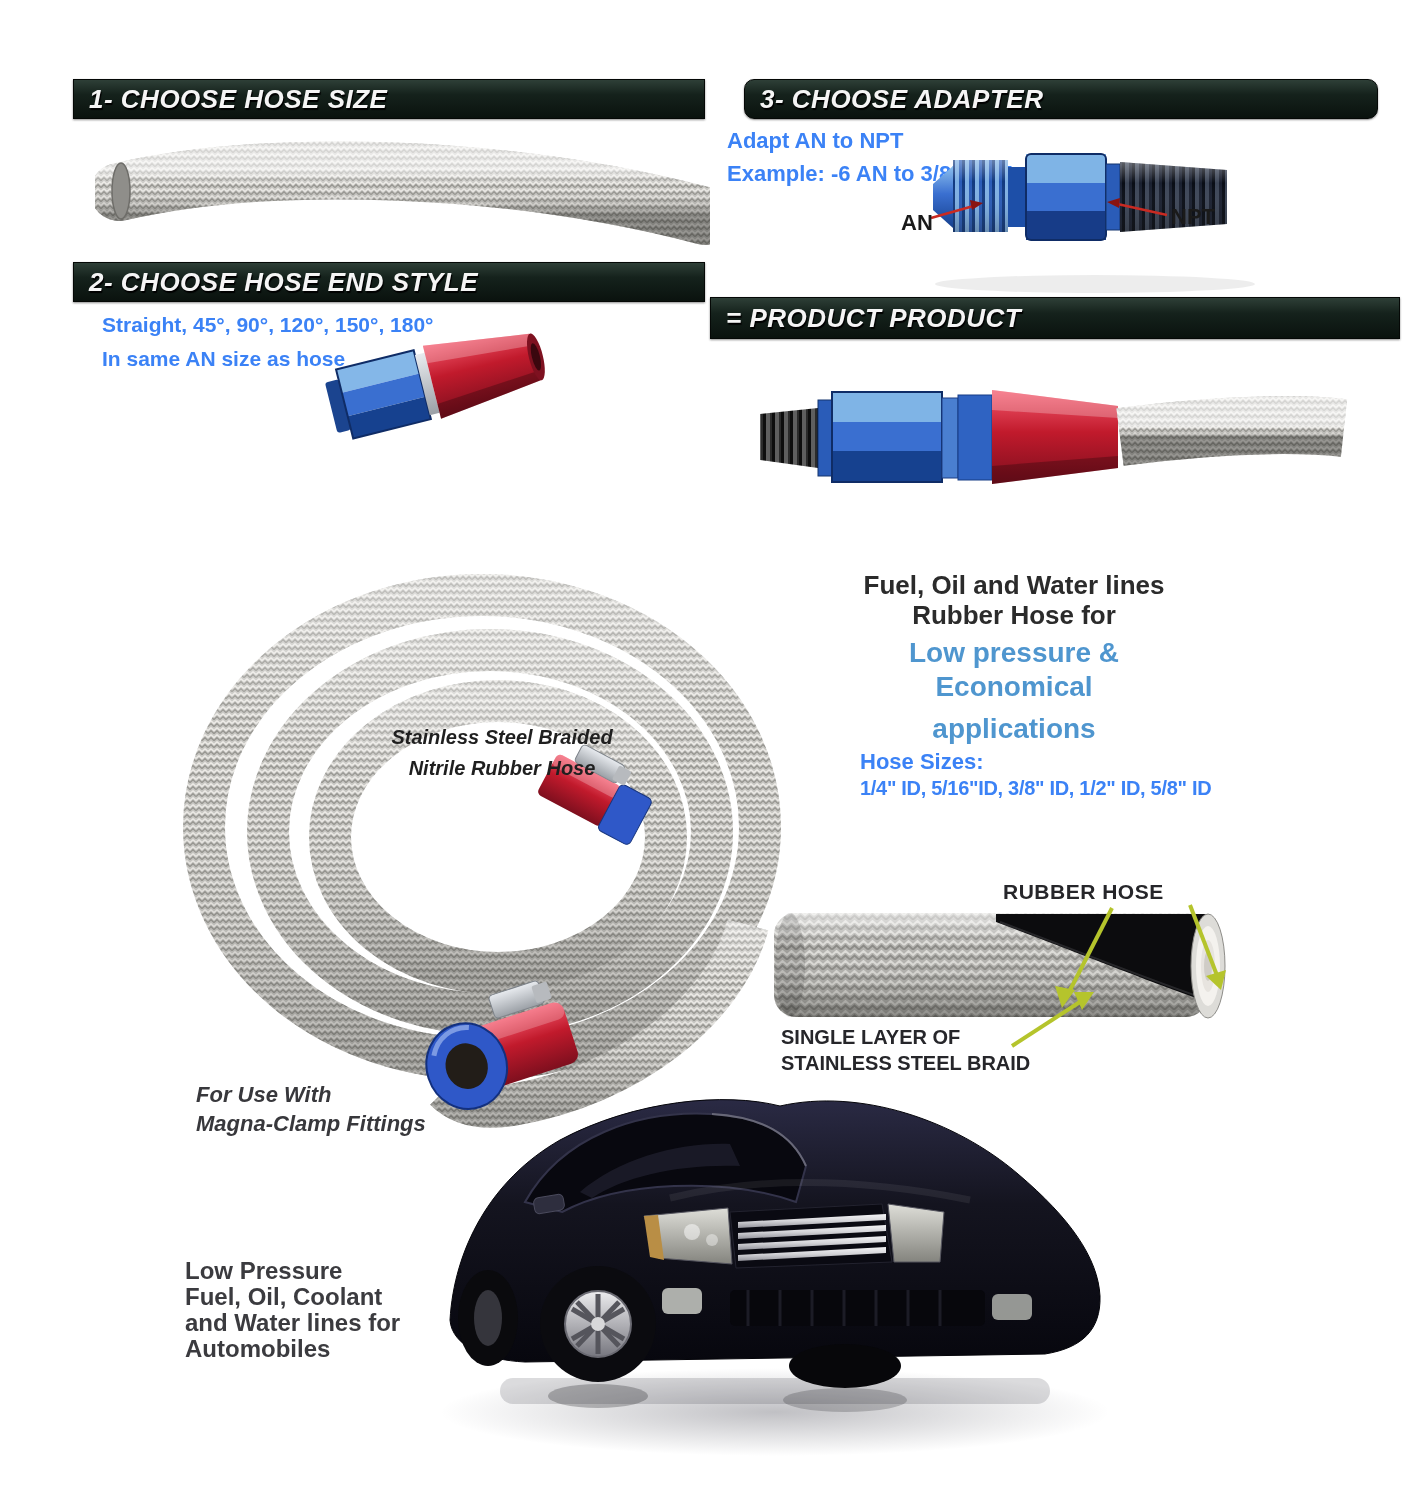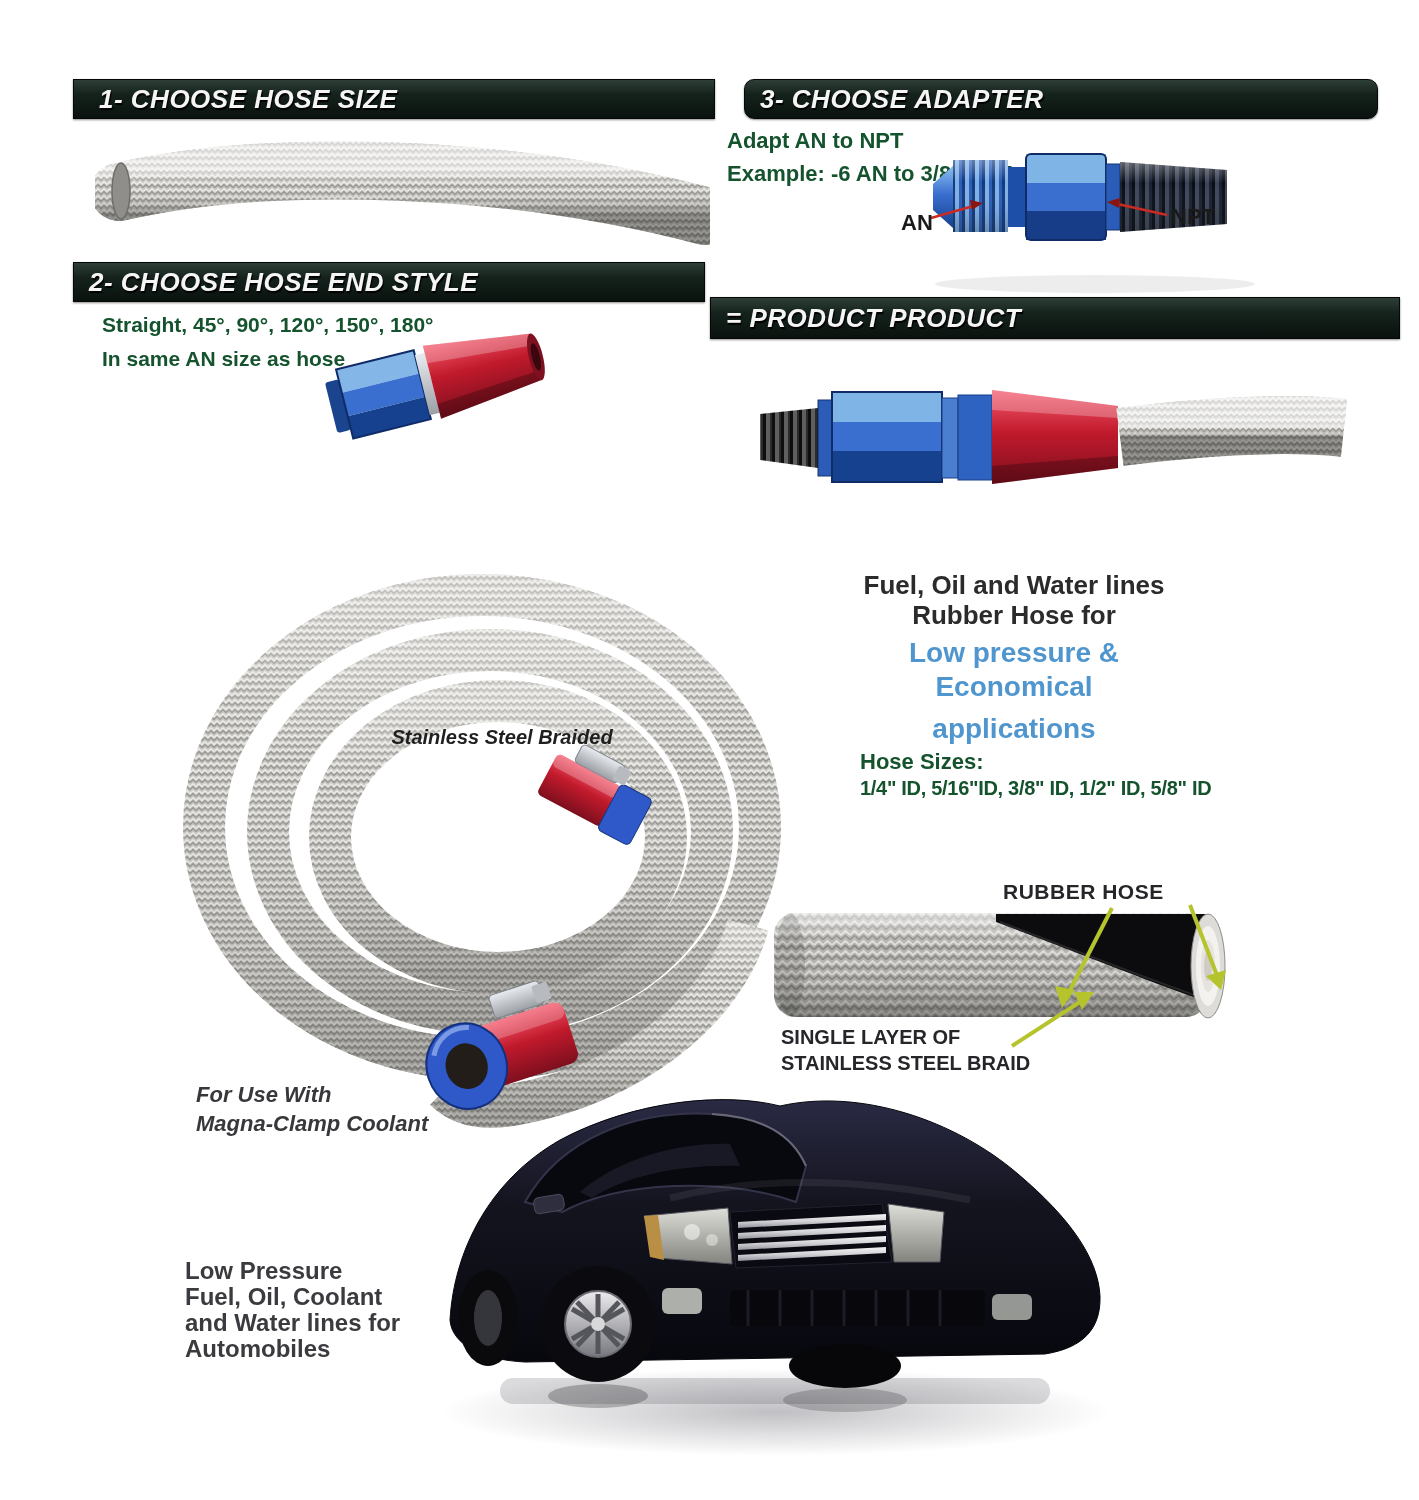--- a/index.html
+++ b/index.html
@@ -2,21 +2,21 @@
 <html><head>
 <meta charset="utf-8">
 <style>
   html,body{margin:0;padding:0;background:#ffffff;}
   #canvas{position:relative;width:1419px;height:1500px;background:#ffffff;overflow:hidden;
           font-family:"Liberation Sans",sans-serif;}
   .banner{position:absolute;height:38px;background:linear-gradient(180deg,#2e3f37 0%,#15221c 38%,#0a120e 100%);
           border:1px solid #050806;box-shadow:0 1px 2px rgba(0,0,0,.45);display:flex;align-items:center;}
   .banner span{color:#f5f5f5;font-style:italic;font-weight:700;font-size:26px;letter-spacing:.5px;
           padding-left:15px;text-shadow:1px 2px 1px #000;white-space:nowrap;}
-  .desc{position:absolute;font-weight:700;color:#14532d;}
+  .desc{position:absolute;font-weight:700;color:#3b82f6;}
   .desc div{white-space:nowrap;}
   .headline{position:absolute;left:828px;top:570px;width:372px;text-align:center;}
   .h-black{font-weight:700;font-size:26px;line-height:30px;color:#2b2b2b;}
   .h-blue{font-weight:700;font-size:28px;line-height:34px;color:#4f96cf;}
   .h-blue2{font-weight:700;font-size:28px;line-height:34px;color:#4f96cf;margin-top:8px;}
   .caption-italic{position:absolute;font-style:italic;font-weight:700;color:#1f1f1f;text-align:center;}
   .small-caps-label{position:absolute;font-weight:700;color:#26262a;}
   svg{position:absolute;display:block;}
   .svglabel{font-family:"Liberation Sans",sans-serif;font-weight:700;font-size:22px;fill:#1a1a1a;}
 </style>
@@ -90,21 +90,21 @@
         <stop offset="0" stop-color="#1e1e2c" stop-opacity="0.28"></stop>
         <stop offset="1" stop-color="#1e1e2c" stop-opacity="0"></stop>
       </radialGradient>
       <linearGradient id="gradSilver" x1="0" y1="0" x2="0" y2="1">
         <stop offset="0" stop-color="#e8ebef"></stop>
         <stop offset="1" stop-color="#9ba0a6"></stop>
       </linearGradient>
     </defs>
   </svg>
 
-  <div class="banner" style="left:73px;top:79px;width:630px;padding-left:10px;">
+  <div class="banner" style="left:73px;top:79px;width:630px;">
     <span>1- CHOOSE HOSE SIZE</span>
   </div>
   <div class="banner" style="left:744px;top:79px;width:632px;border-radius:10px;">
     <span>3- CHOOSE ADAPTER</span>
   </div>
   <div class="banner" style="left:73px;top:262px;width:630px;">
     <span>2- CHOOSE HOSE END STYLE</span>
   </div>
   <div class="banner" style="left:710px;top:297px;width:688px;height:40px;">
     <span>= PRODUCT PRODUCT</span>
@@ -215,20 +215,21 @@
       <rect x="84" y="-22" width="52" height="24" rx="4" fill="url(#gradSilver)" stroke="#7d838a"></rect>
       <rect x="128" y="-18" width="16" height="18" rx="2" fill="#b7babe"></rect>
       <ellipse cx="42" cy="38" rx="40" ry="43" fill="#2f58c8" stroke="#13307e" stroke-width="2"></ellipse>
       <ellipse cx="42" cy="38" rx="21" ry="23" fill="#221d18"></ellipse>
       <path d="M14,18 A34,36 0 0 1 56,2" fill="none" stroke="#9db6ee" stroke-width="5" opacity="0.7"></path>
     </g>
   </svg>
 
   <div class="caption-italic" style="left:352px;top:722px;width:300px;font-size:20px;line-height:31px;">
     <div>Stainless Steel Braided</div>
+    <div>Nitrile Rubber Hose</div>
   </div>
 
   <div class="headline">
     <div class="h-black">Fuel, Oil and Water lines</div>
     <div class="h-black">Rubber Hose for</div>
     <div class="h-blue" style="margin-top:6px;">Low pressure &amp; Economical</div>
     <div class="h-blue2">applications</div>
   </div>
 
   <div class="desc" style="left:860px;top:748px;font-size:22px;line-height:27px;">
@@ -260,21 +261,21 @@
 
   <div class="small-caps-label" style="left:1003px;top:880px;font-size:21px;letter-spacing:.5px;">RUBBER HOSE</div>
 
   <div class="small-caps-label" style="left:781px;top:1024px;font-size:20px;line-height:26px;">
     <div>SINGLE LAYER OF</div>
     <div>STAINLESS STEEL BRAID</div>
   </div>
 
   <div class="caption-italic" style="left:196px;top:1080px;font-size:22px;line-height:29px;text-align:left;color:#38383c;">
     <div>For Use With</div>
-    <div>Magna-Clamp Coolant</div>
+    <div>Magna-Clamp Fittings</div>
   </div>
 
   <div class="desc" style="left:185px;top:1258px;font-size:24px;line-height:26px;color:#3b3b3f;">
     <div>Low Pressure</div>
     <div>Fuel, Oil, Coolant</div>
     <div>and Water lines for</div>
     <div>Automobiles</div>
   </div>
 
   <svg style="left:430px;top:1080px;" width="710" height="400" viewBox="0 0 710 400">

